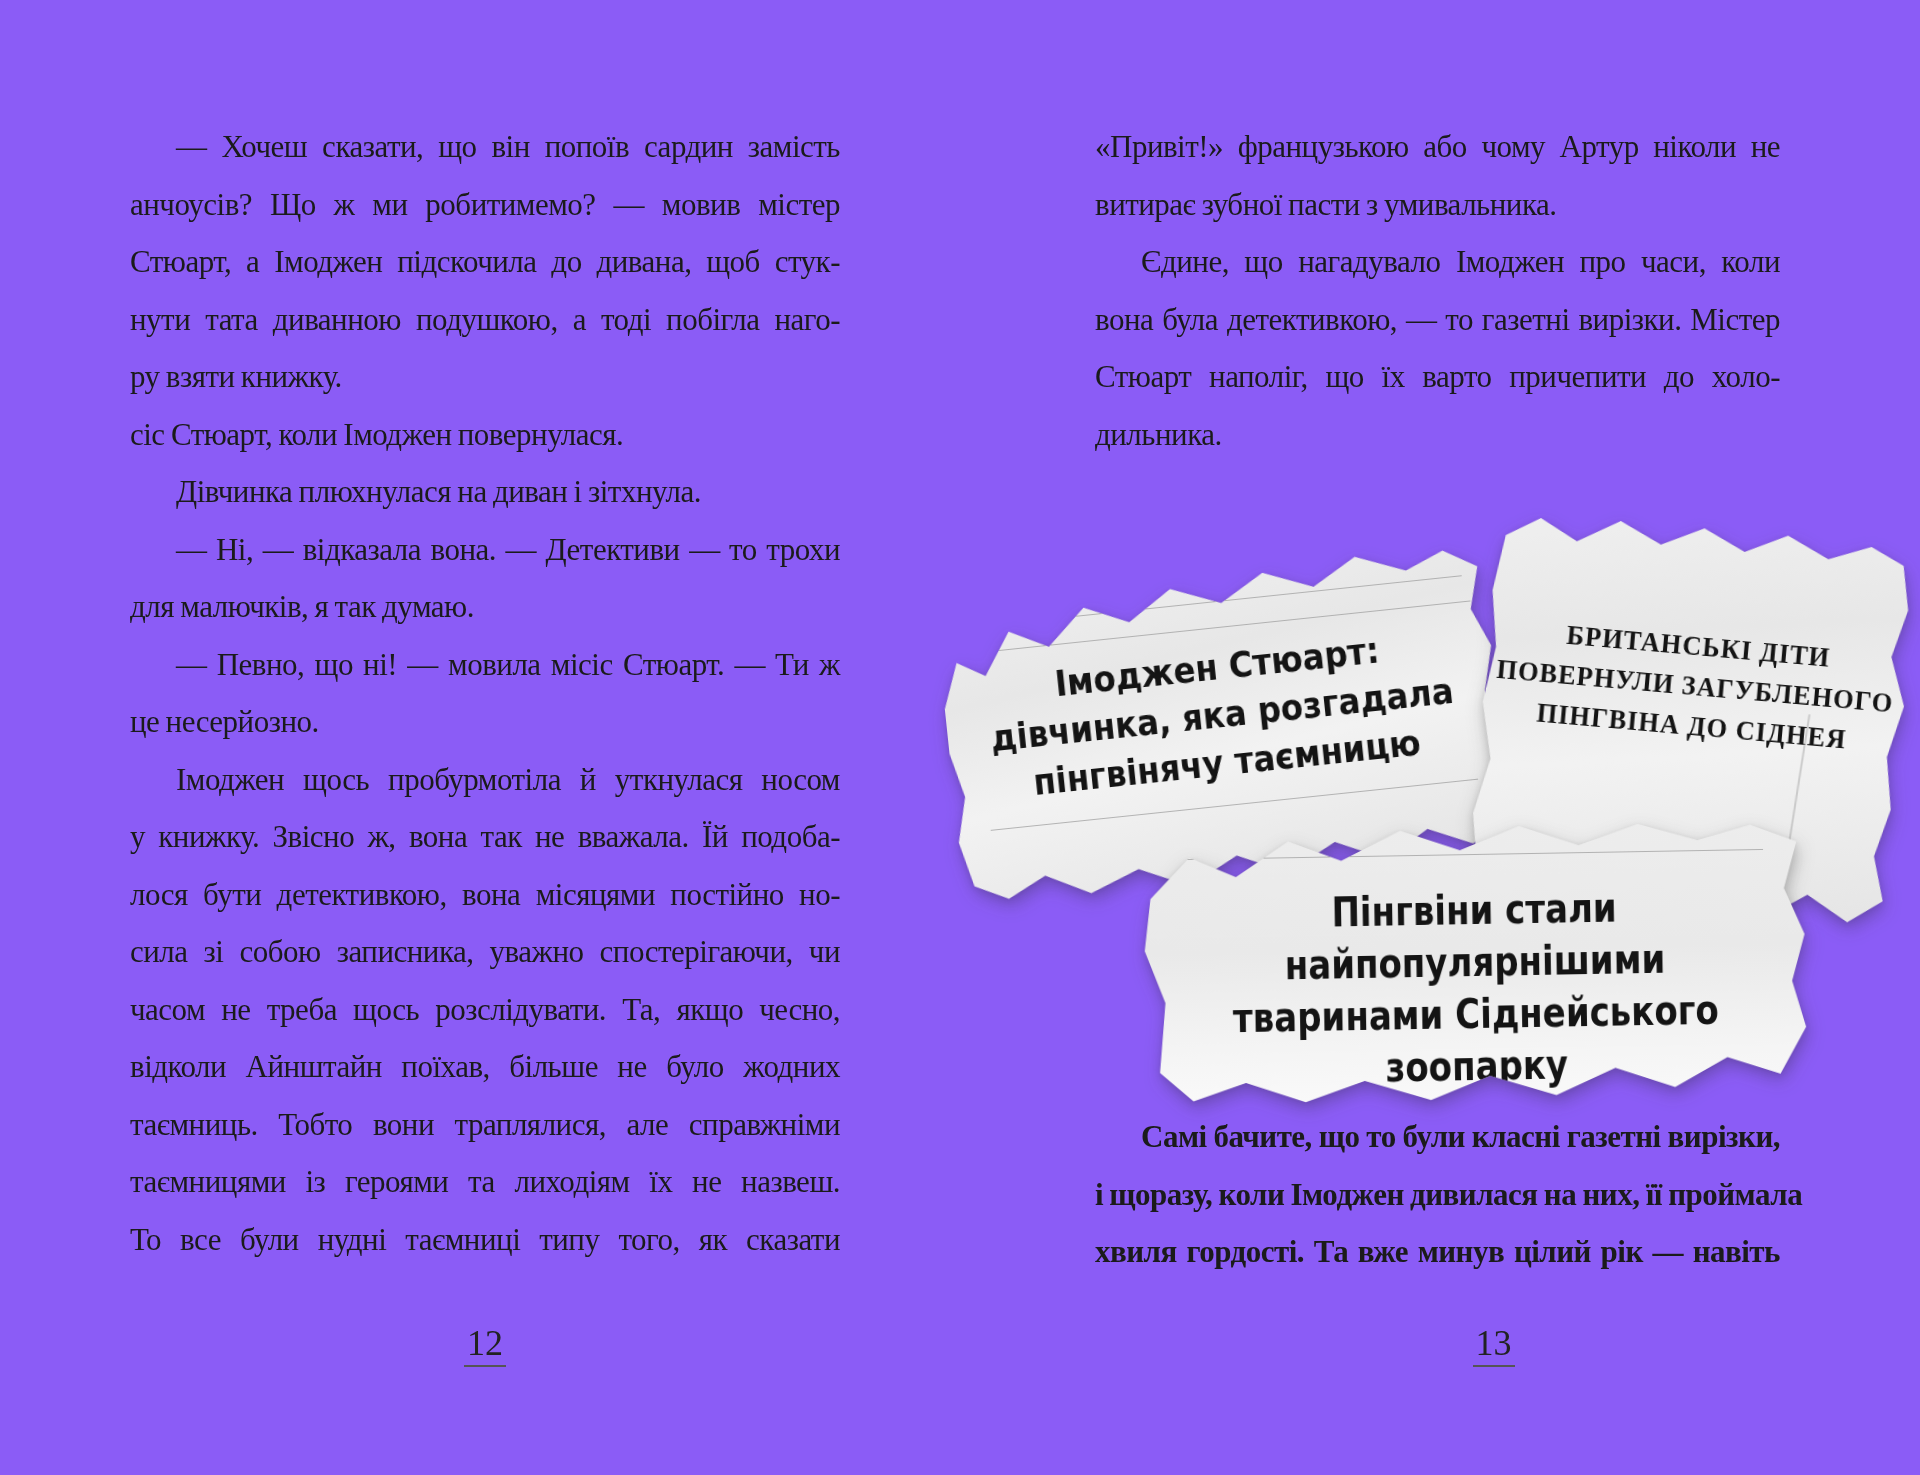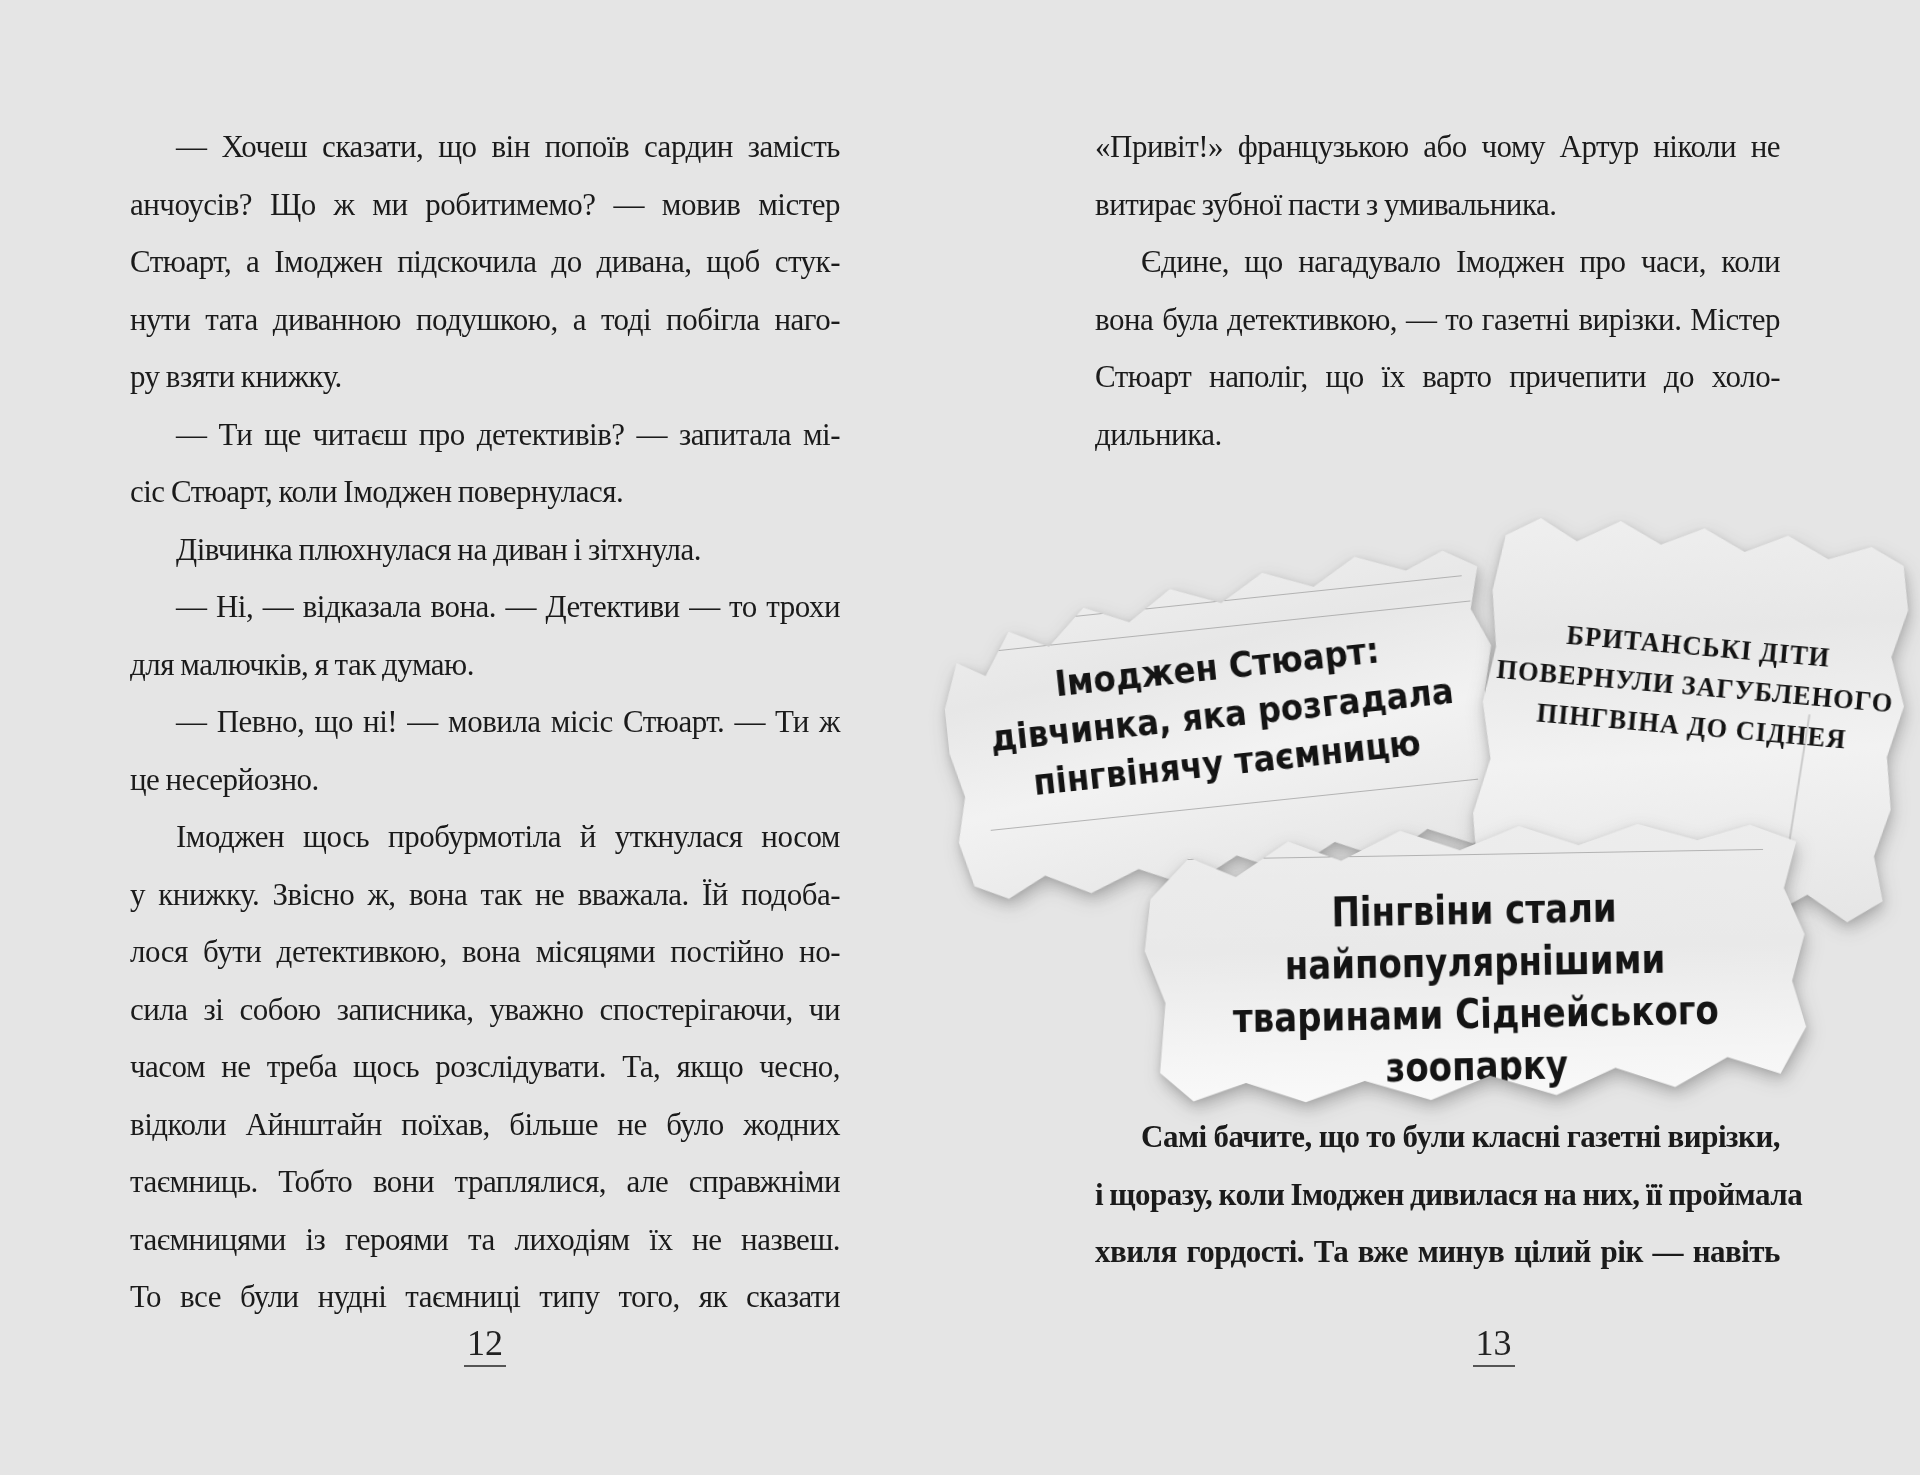--- a/index.html
+++ b/index.html
@@ -1,16 +1,16 @@
 <!DOCTYPE html>
 <html><head>
 <meta charset="utf-8">
 <style>
   html,body{margin:0;padding:0;background:#ffffff;}
-  .canvas{position:relative;width:1920px;height:1475px;background:#e5e5e5;overflow:hidden;
+  .canvas{position:relative;width:1920px;height:1475px;background:#8b5cf6;overflow:hidden;
           font-family:"Liberation Serif","DejaVu Serif",serif;color:#1b1b1b;}
   
   .textcol{position:absolute;font-size:31px;line-height:57.5px;letter-spacing:-0.5px;word-spacing:-1px;}
   .col-left{left:130px;top:118px;width:710px;}
   .col-right-top{left:1095px;top:118px;width:685px;}
   .col-right-bottom{left:1095px;top:1108px;width:685px;font-weight:bold;}
   .bline{width:100%;white-space:nowrap;}
   .fill{text-align:justify;text-align-last:justify;}
   .indent{text-indent:46px;}
   
@@ -41,21 +41,20 @@
 <body>
 
 <div class="canvas">
 
   <div class="textcol col-left">
     <div class="bline indent fill">— Хочеш сказати, що він попоїв сардин замість</div>
     <div class="bline fill">анчоусів? Що ж ми робитимемо? — мовив містер</div>
     <div class="bline fill">Стюарт, а Імоджен підскочила до дивана, щоб стук-</div>
     <div class="bline fill">нути тата диванною подушкою, а тоді побігла наго-</div>
     <div class="bline">ру взяти книжку.</div>
-    <div class="bline indent fill">— Ти ще читаєш про детективів? — запитала мі-</div>
     <div class="bline">сіс Стюарт, коли Імоджен повернулася.</div>
     <div class="bline indent">Дівчинка плюхнулася на диван і зітхнула.</div>
     <div class="bline indent fill">— Ні, — відказала вона. — Детективи — то трохи</div>
     <div class="bline">для малючків, я так думаю.</div>
     <div class="bline indent fill">— Певно, що ні! — мовила місіс Стюарт. — Ти ж</div>
     <div class="bline">це несерйозно.</div>
     <div class="bline indent fill">Імоджен щось пробурмотіла й уткнулася носом</div>
     <div class="bline fill">у книжку. Звісно ж, вона так не вважала. Їй подоба-</div>
     <div class="bline fill">лося бути детективкою, вона місяцями постійно но-</div>
     <div class="bline fill">сила зі собою записника, уважно спостерігаючи, чи</div>

